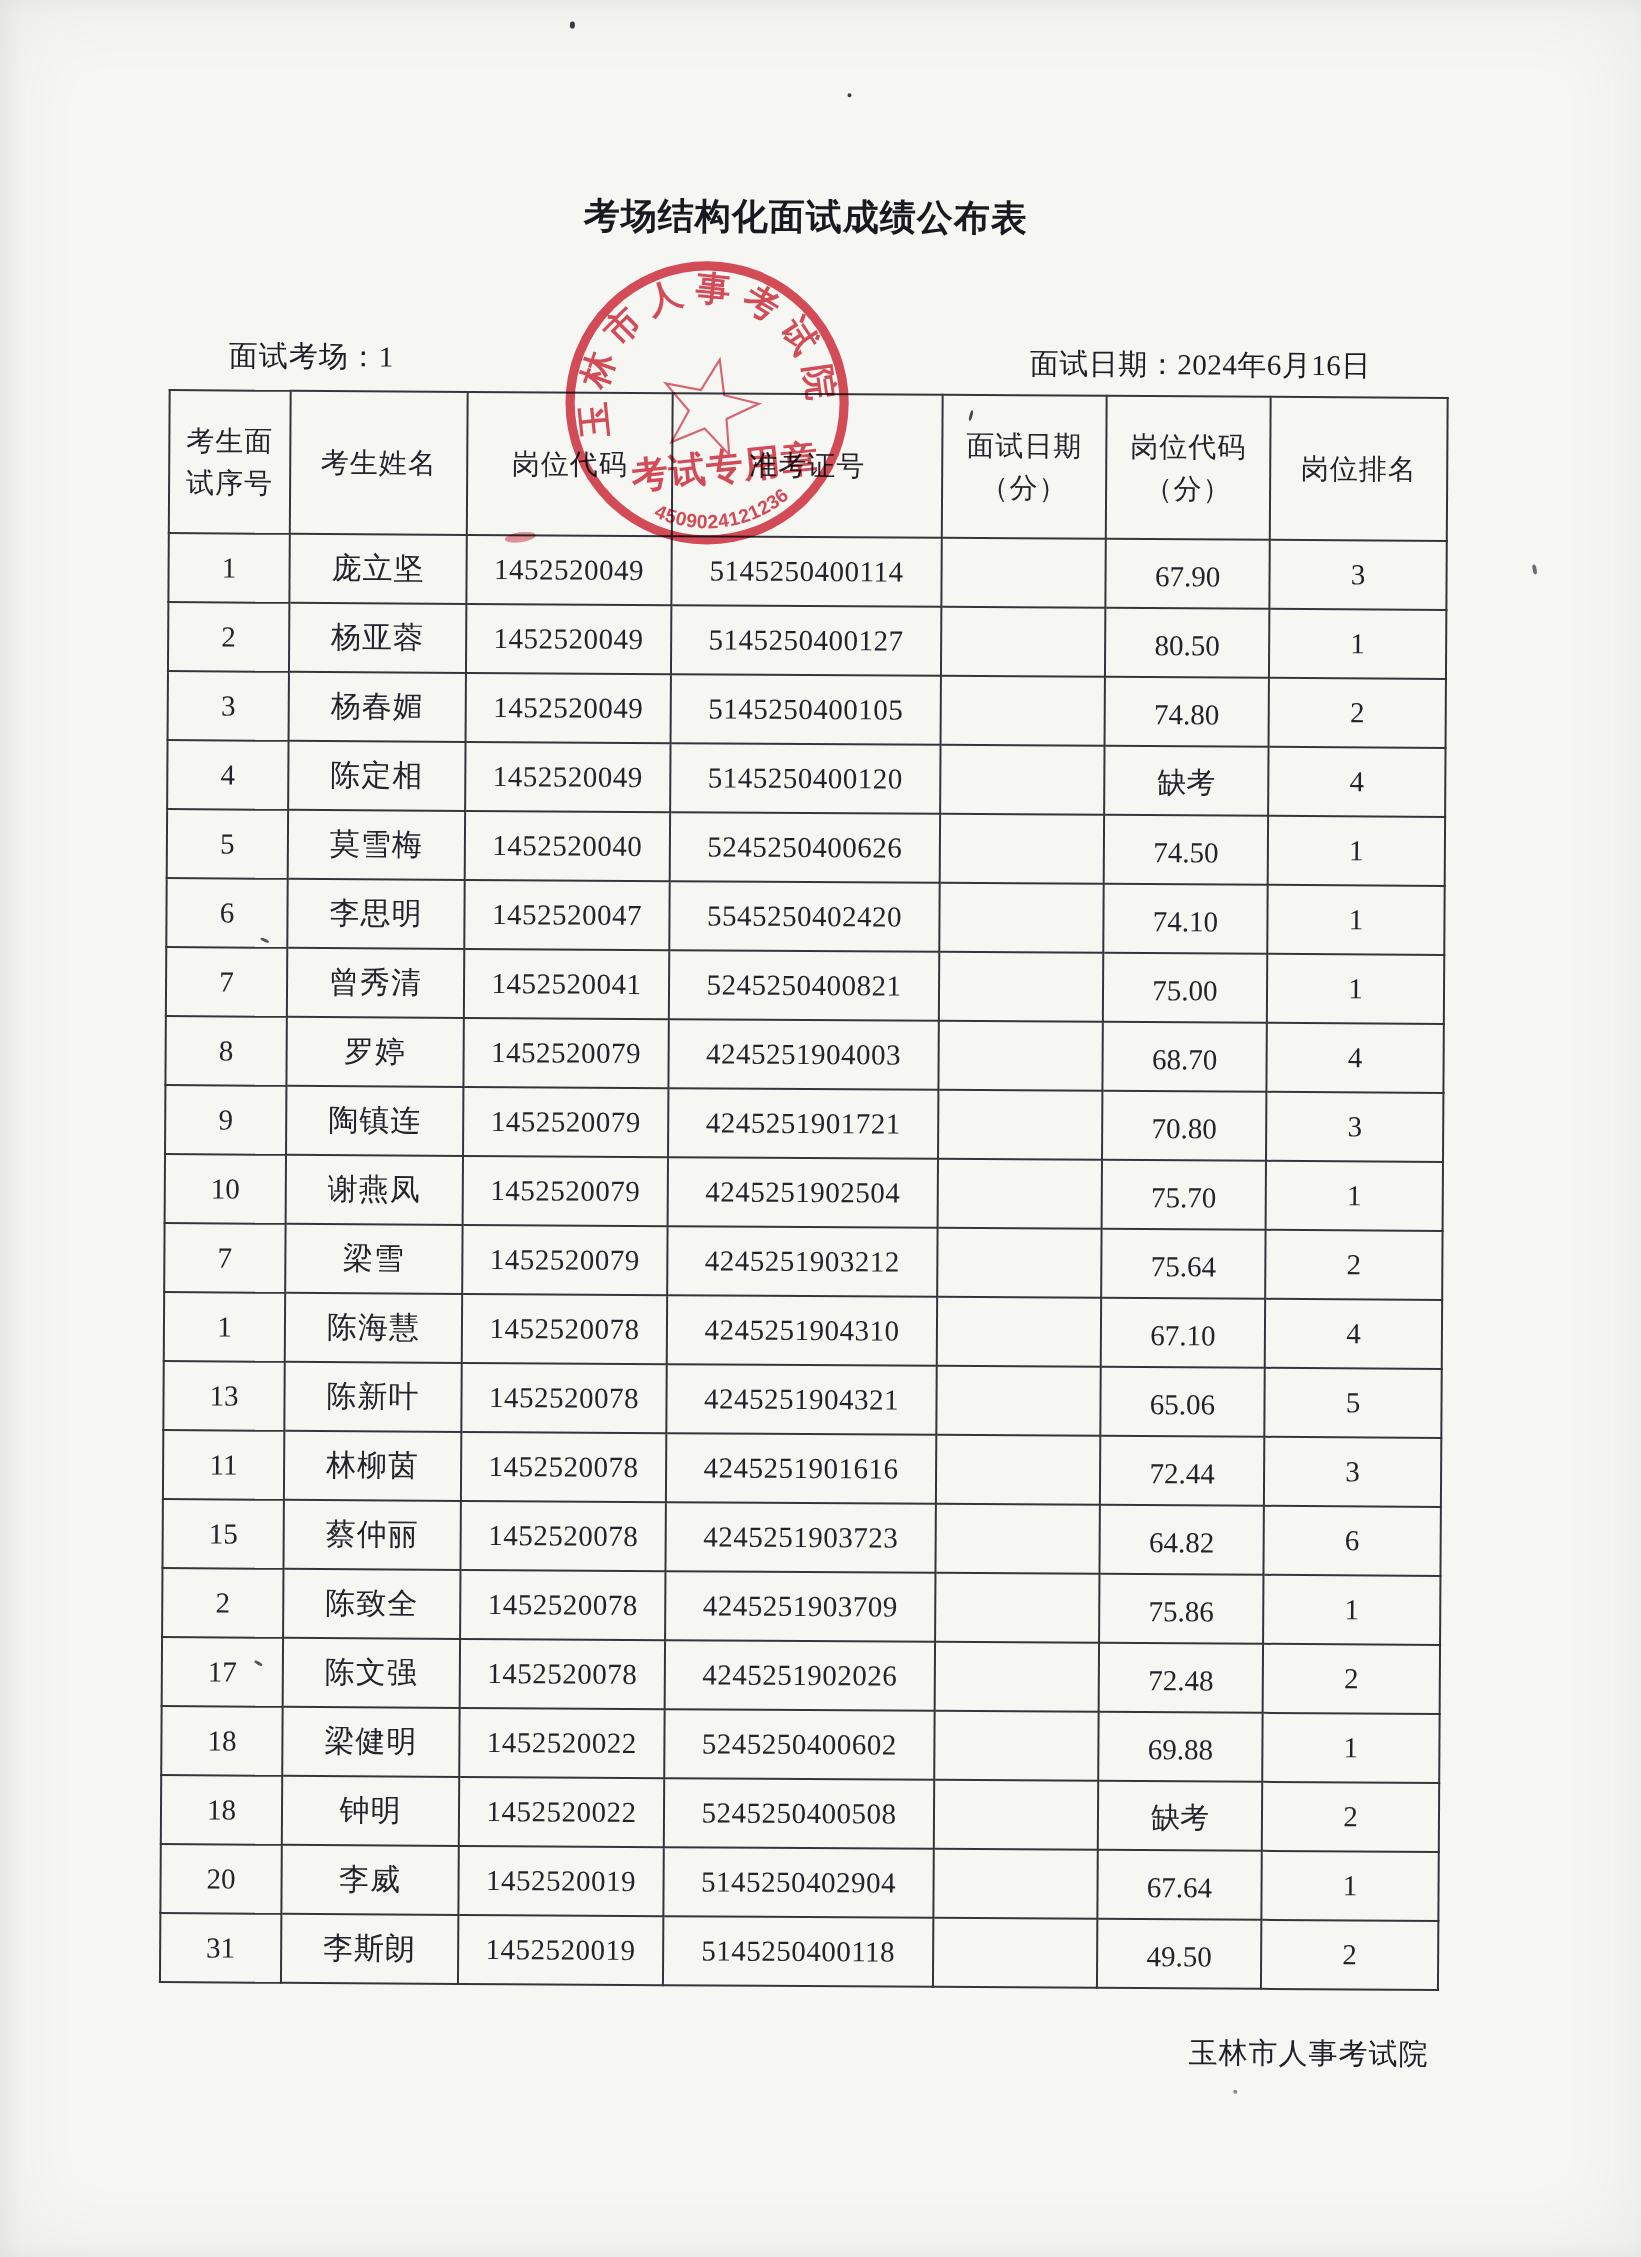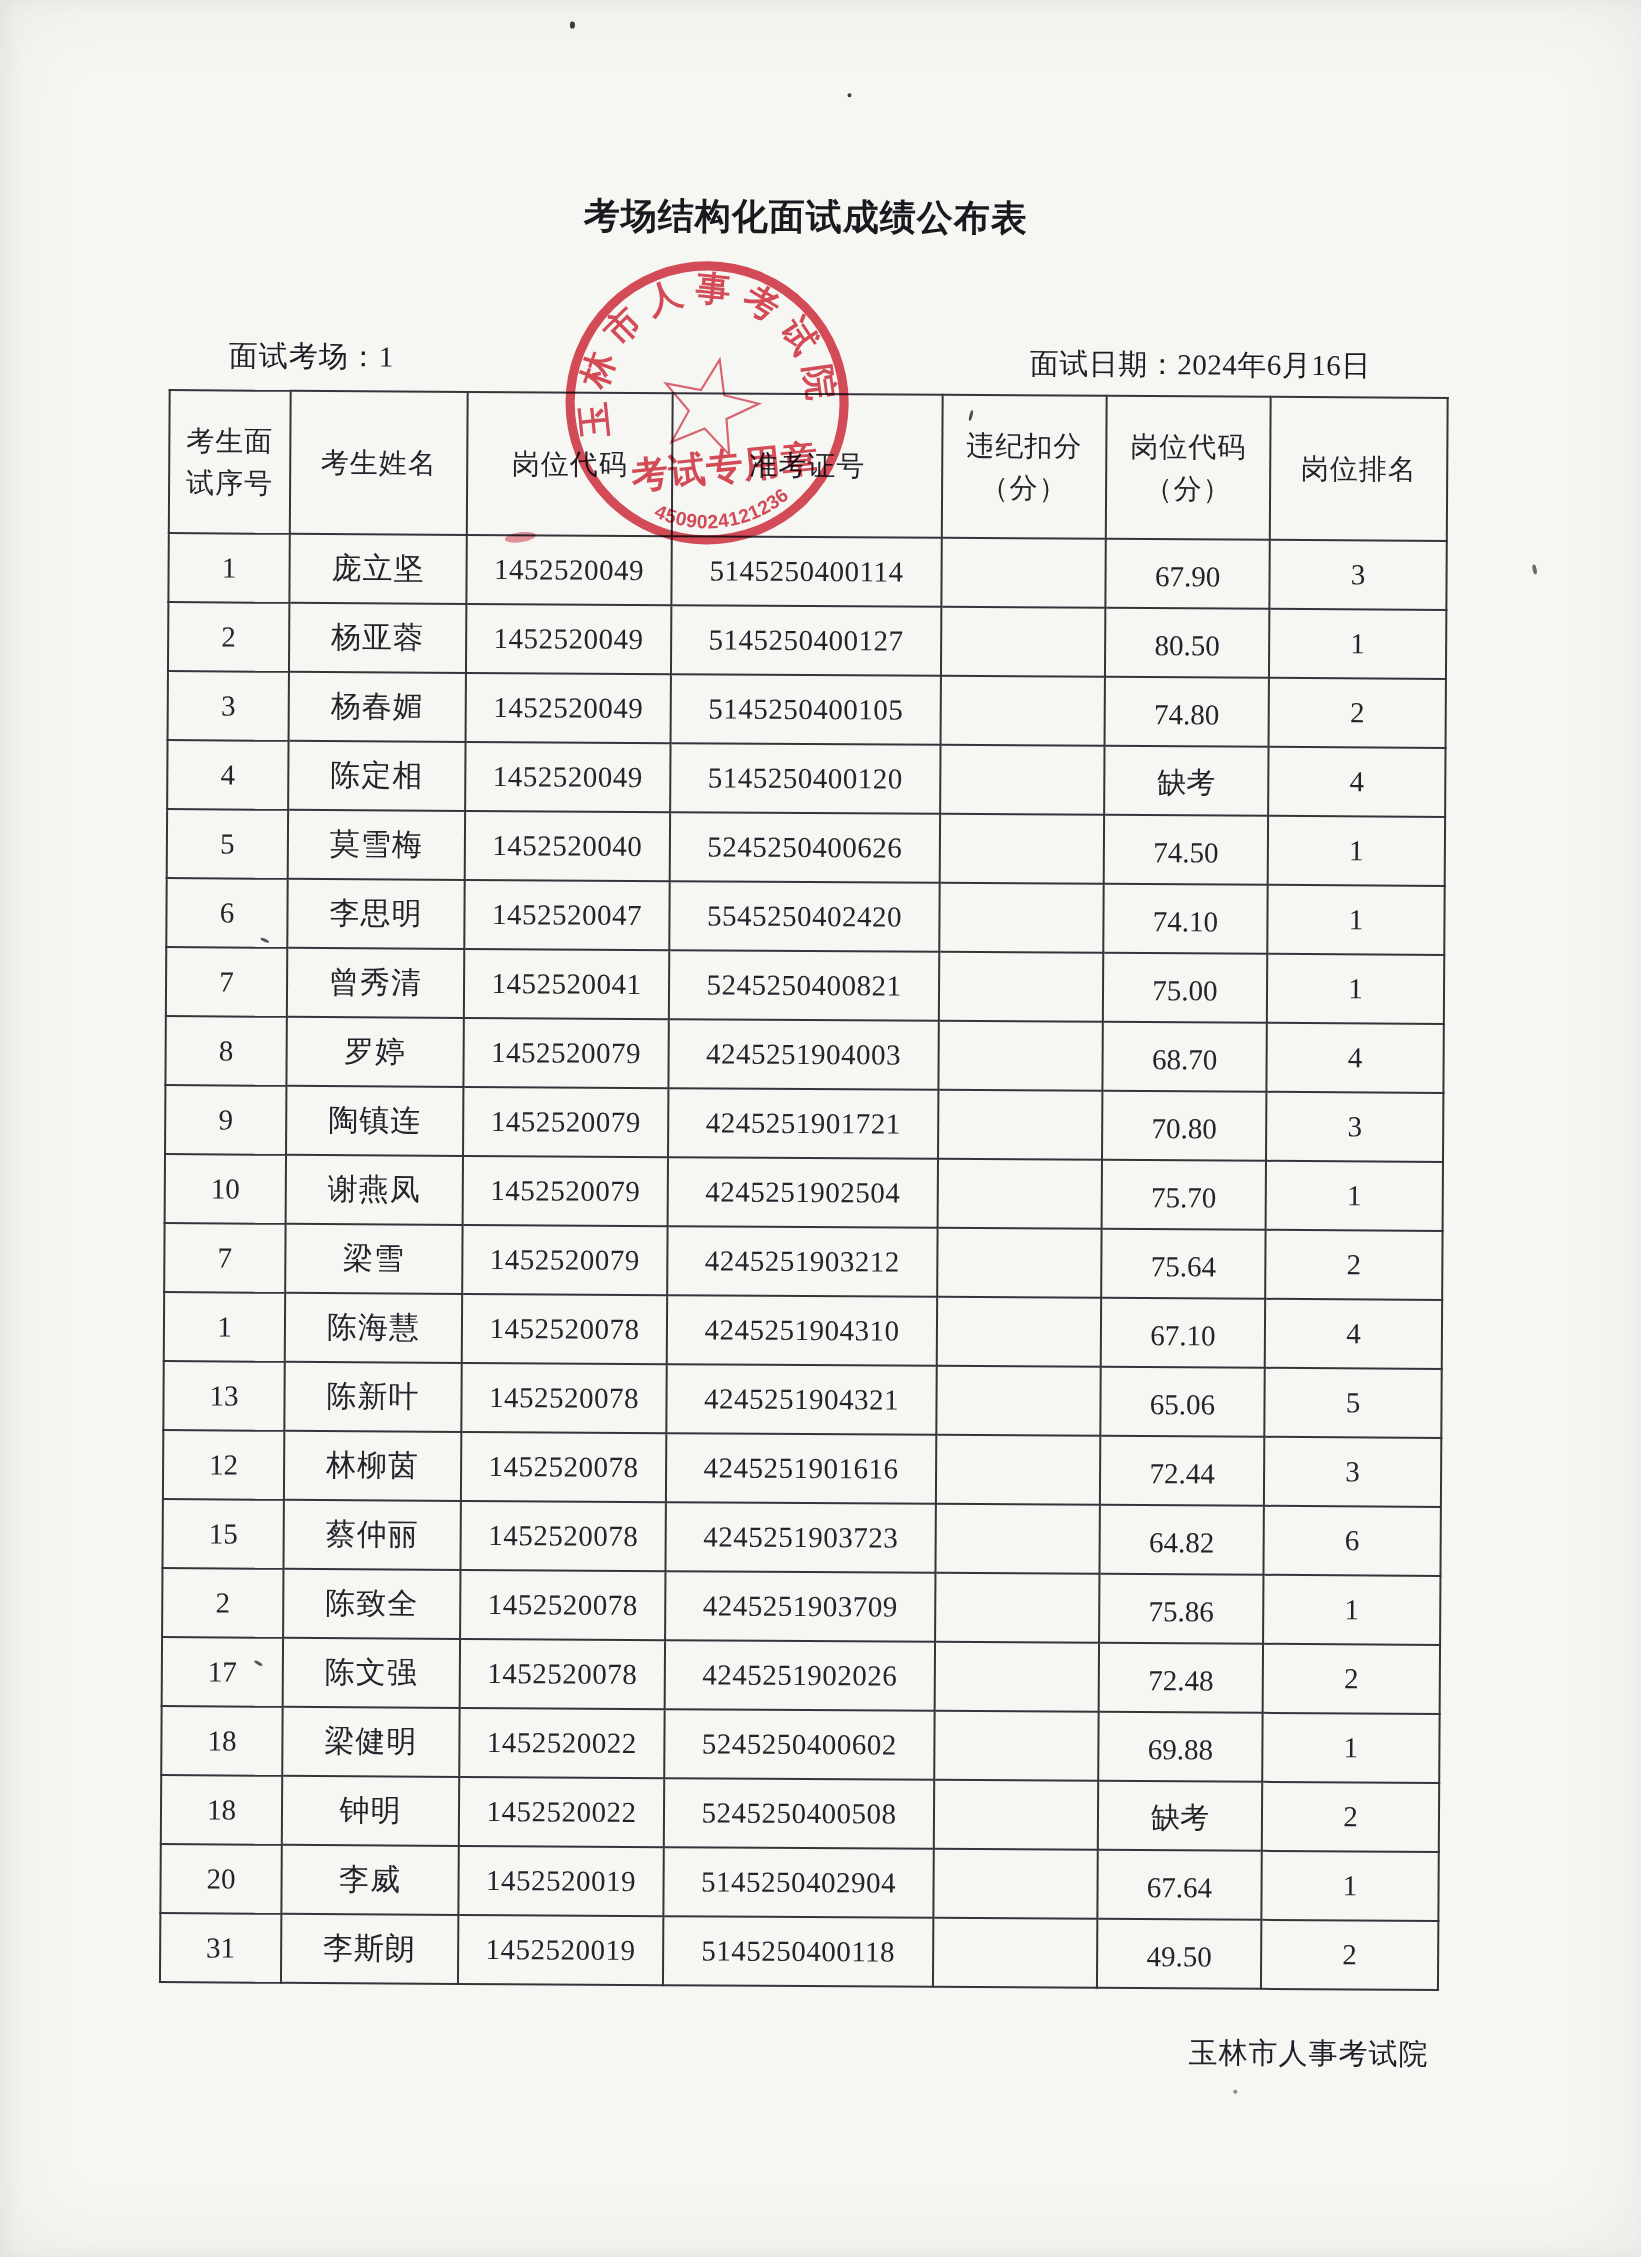--- a/index.html
+++ b/index.html
@@ -103,21 +103,21 @@
         <col style="width:164px">
       <col style="width:177px">
     </colgroup>
     <thead>
       <tr>
         <th>考生面
 试序号</th>
         <th>考生姓名</th>
         <th>岗位代码</th>
         <th>准考证号</th>
-        <th>违纪扣分
+        <th>面试日期
 （分）</th>
         <th>岗位代码
 （分）</th>
         <th>岗位排名</th>
       </tr>
     </thead>
     <tbody>
         <tr>
           <td class="c0">1</td>
           <td class="c1">庞立坚</td>
@@ -229,21 +229,21 @@
         <tr>
           <td class="c0">13</td>
           <td class="c1">陈新叶</td>
           <td class="c2">1452520078</td>
           <td class="c3">4245251904321</td>
           <td class="c4"></td>
           <td class="c5">65.06</td>
           <td class="c6">5</td>
         </tr>
         <tr>
-          <td class="c0">12</td>
+          <td class="c0">11</td>
           <td class="c1">林柳茵</td>
           <td class="c2">1452520078</td>
           <td class="c3">4245251901616</td>
           <td class="c4"></td>
           <td class="c5">72.44</td>
           <td class="c6">3</td>
         </tr>
         <tr>
           <td class="c0">15</td>
           <td class="c1">蔡仲丽</td>

